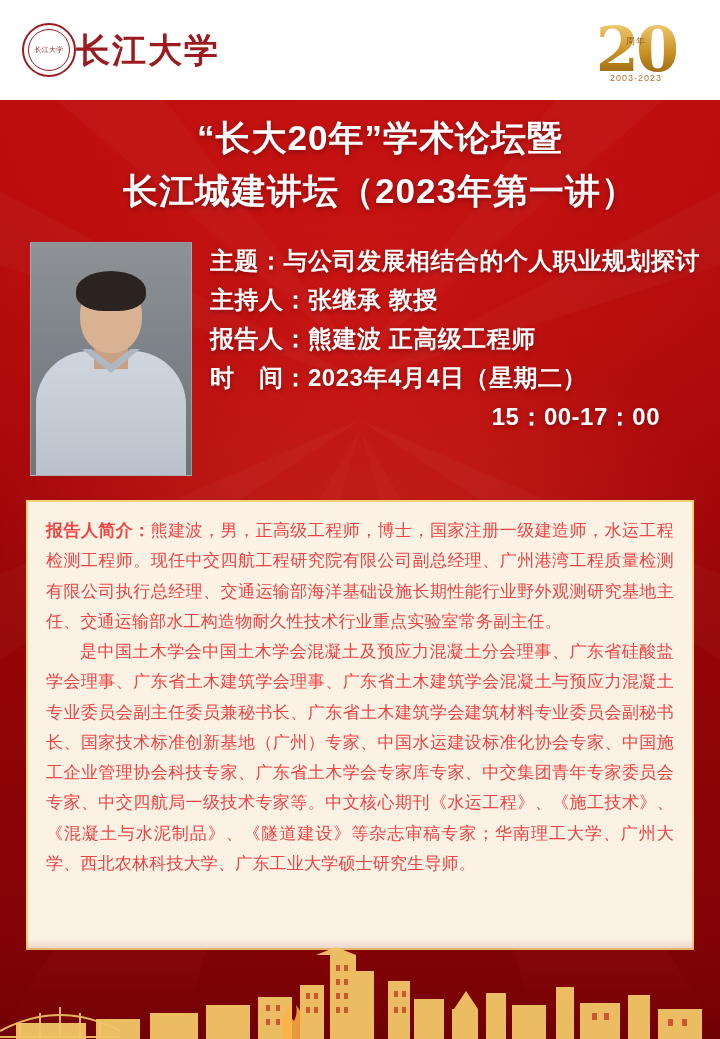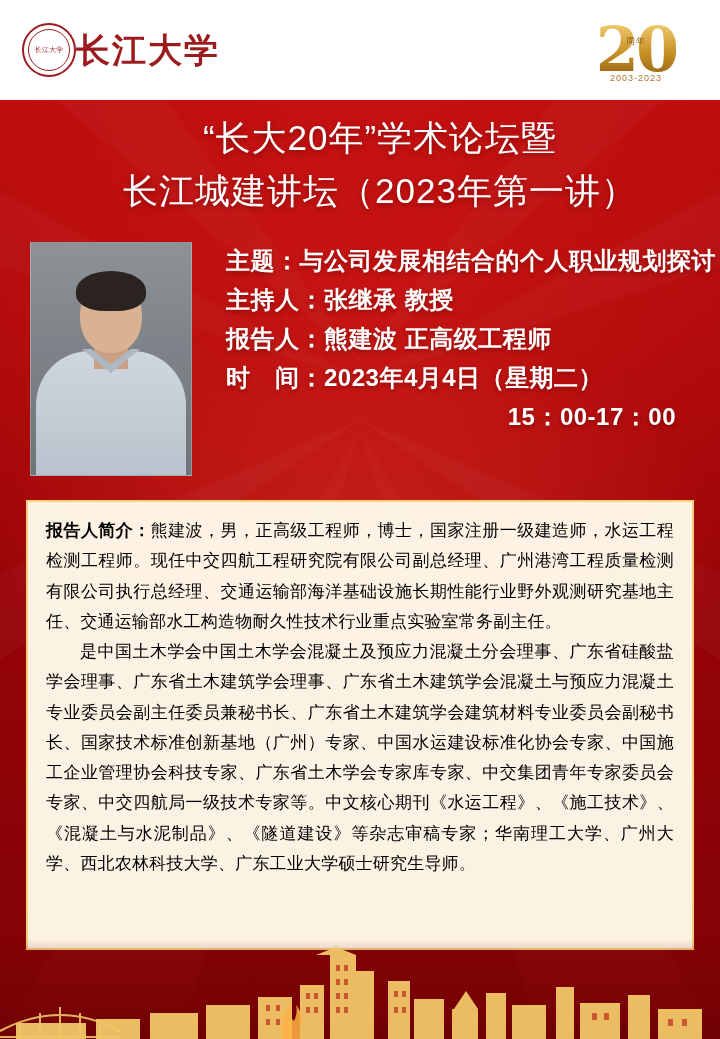--- a/index.html
+++ b/index.html
@@ -135,21 +135,21 @@
   .title-block {
     position: absolute;
     top: 112px;
     left: 0;
     width: 720px;
     text-align: center;
     color: #ffffff;
   }
   .title-line {
     font-size: 35px;
-    font-weight: normal;
+    font-weight: bold;
     letter-spacing: 1px;
     line-height: 1.5;
     text-shadow: 0 2px 5px rgba(60,0,0,0.45);
     white-space: nowrap;
     margin-left: 40px;
   }
 
   
   .info-row {
     position: absolute;
@@ -203,23 +203,22 @@
     position: absolute;
     left: 50%; bottom: 86px;
     transform: translateX(-50%);
     width: 58px; height: 40px;
     background: #aeb8c3;
     clip-path: polygon(0 0, 50% 60%, 100% 0, 84% 0, 50% 38%, 16% 0);
   }
 
   .details {
     flex: 1;
-    padding-left: 12px;
+    padding-left: 18px;
     color: #ffffff;
-    margin-left: 22px;
   }
   .detail-line {
     font-size: 24px;
     font-weight: bold;
     line-height: 1.62;
     letter-spacing: 0.5px;
     text-shadow: 0 2px 4px rgba(60,0,0,0.4);
     white-space: nowrap;
   }
   .detail-line.center {
@@ -231,21 +230,21 @@
   .bio {
     position: absolute;
     left: 26px;
     top: 500px;
     width: 668px;
     height: 450px;
     box-sizing: border-box;
     border: 2px solid #f3d07a;
     background: rgba(255,250,235,0.97);
     padding: 14px 18px 10px 18px;
-    color: #000000;
+    color: #ef4444;
   }
   .bio p {
     margin: 0;
     font-size: 17px;
     line-height: 1.78;
     letter-spacing: 0.2px;
     text-align: justify;
   }
   .bio .p2 { text-indent: 2em; }
   .bio-label {

